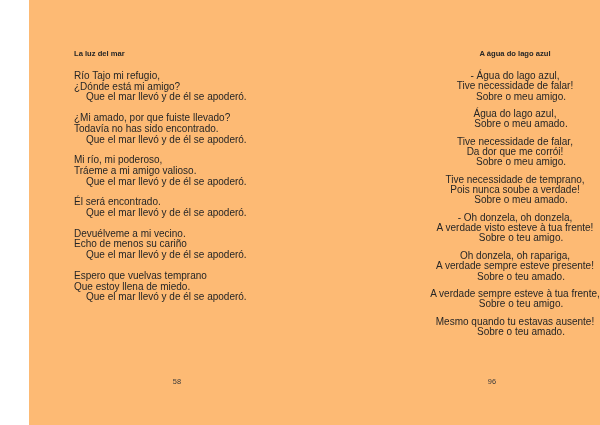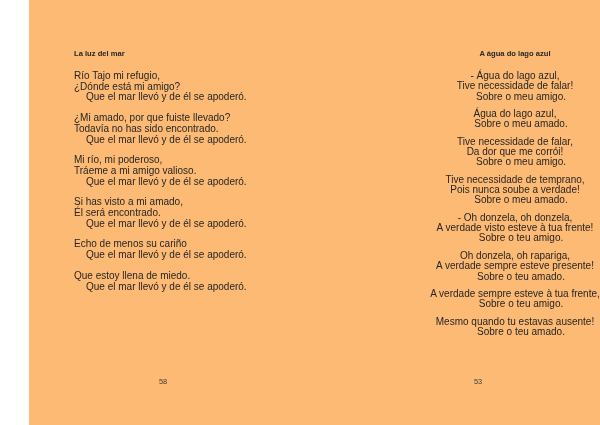--- a/index.html
+++ b/index.html
@@ -39,21 +39,21 @@
     font-size: 10px;
     line-height: 10.7px;
     white-space: nowrap;
   }
   .page.right .line { line-height: 10.35px; }
   .line.indent { padding-left: 12px; }
   .page-number {
     position: absolute;
     top: 377px;
     width: 22px;
-    text-align: left;
+    text-align: right;
     font-size: 7.4px;
     color: #3a3a3a;
   }
   .pn-left  { left: 130px; }
   .pn-right { left: 445px; }
 </style>
 </head>
 <body>
 
 <div class="spread">
@@ -70,29 +70,30 @@
           <span class="line">¿Mi amado, por que fuiste llevado?</span>
           <span class="line">Todavía no has sido encontrado.</span>
           <span class="line indent">Que el mar llevó y de él se apoderó.</span>
         </p>
         <p class="stanza">
           <span class="line">Mi río, mi poderoso,</span>
           <span class="line">Tráeme a mi amigo valioso.</span>
           <span class="line indent">Que el mar llevó y de él se apoderó.</span>
         </p>
         <p class="stanza">
-          <span class="line">Si has visto a mi amado,</span>
           <span class="line">Él será encontrado.</span>
           <span class="line indent">Que el mar llevó y de él se apoderó.</span>
         </p>
         <p class="stanza">
+          <span class="line">Devuélveme a mi vecino.</span>
           <span class="line">Echo de menos su cariño</span>
           <span class="line indent">Que el mar llevó y de él se apoderó.</span>
         </p>
         <p class="stanza">
+          <span class="line">Espero que vuelvas temprano</span>
           <span class="line">Que estoy llena de miedo.</span>
           <span class="line indent">Que el mar llevó y de él se apoderó.</span>
         </p>
       </div>
   </section>
 
   <section class="page right">
     <h1 class="poem-title">A água do lago azul</h1>
     <div class="poem">
         <p class="stanza">
@@ -130,15 +131,15 @@
         </p>
         <p class="stanza">
           <span class="line">Mesmo quando tu estavas ausente!</span>
           <span class="line indent">Sobre o teu amado.</span>
         </p>
       </div>
   </section>
 
   <div class="page-number pn-left">58</div>
 
-  <div class="page-number pn-right">53</div>
+  <div class="page-number pn-right">96</div>
 
 </div>
 
 </body></html>

